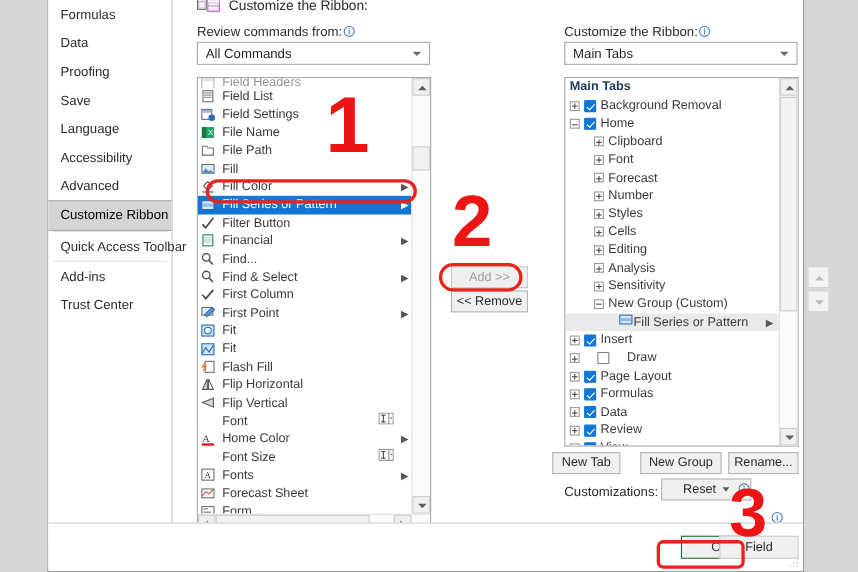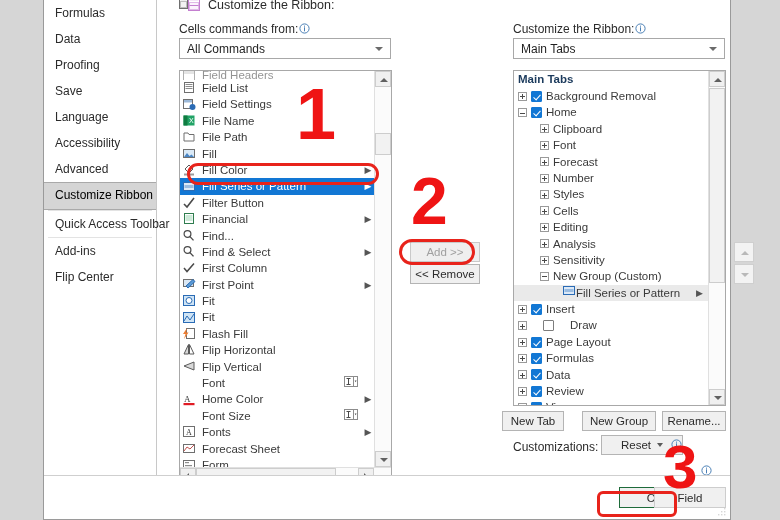--- a/index.html
+++ b/index.html
@@ -180,42 +180,42 @@
         <div class="nav-item"><span>Proofing</span></div>
         <div class="nav-item"><span>Save</span></div>
         <div class="nav-item"><span>Language</span></div>
         <div class="nav-item"><span>Accessibility</span></div>
         <div class="nav-item"><span>Advanced</span></div>
         <div class="nav-item sel"><span>Customize Ribbon</span></div>
         <div class="nav-sep"></div>
         <div class="nav-item"><span>Quick Access Toolbar</span></div>
         <div class="nav-sep"></div>
         <div class="nav-item"><span>Add-ins</span></div>
-        <div class="nav-item"><span>Flip Center</span></div>
+        <div class="nav-item"><span>Trust Center</span></div>
       </div>
 
     <div class="pane">
 
       <div class="title-row">
         <span>
           <svg width="22" height="18" viewBox="0 0 22 18">
             <rect x="0.5" y="2.5" width="8" height="12" fill="#fff" stroke="#6f6f6f"></rect>
             <rect x="1.5" y="3.5" width="6" height="3" fill="#d9d9d9"></rect>
             <rect x="1.5" y="7.5" width="6" height="6" fill="#f2f2f2" stroke="#bdbdbd"></rect>
             <rect x="9.5" y="1.5" width="11" height="15" fill="#fff" stroke="#c47fd0"></rect>
             <rect x="10.5" y="2.5" width="9" height="4" fill="#e9cdef"></rect>
             <rect x="10.5" y="8.5" width="9" height="7" fill="#fbf3fd" stroke="#e0b9e8"></rect>
             <line x1="10.5" y1="11.5" x2="19.5" y2="11.5" stroke="#c47fd0"></line>
           </svg>
         </span>
         <span class="title-text">Customize the Ribbon:</span>
       </div>
 
       <div class="lbl" style="left:21px;top:22px;">
-        <span>Cells commands from:</span><span class="info-i"><svg width="11" height="11" viewBox="0 0 11 11">
+        <span>Review commands from:</span><span class="info-i"><svg width="11" height="11" viewBox="0 0 11 11">
               <circle cx="5.5" cy="5.5" r="4.6" fill="none" stroke="#4a7fb5" stroke-width="1"></circle>
               <rect x="5" y="4.3" width="1" height="4" fill="#4a7fb5"></rect>
               <rect x="5" y="2.6" width="1" height="1.1" fill="#4a7fb5"></rect>
             </svg></span>
       </div>
       <div class="combo" style="left:21px;top:38px;width:212px;">
         <span class="v">All Commands</span>
         <span class="caret"></span>
       </div>
 

